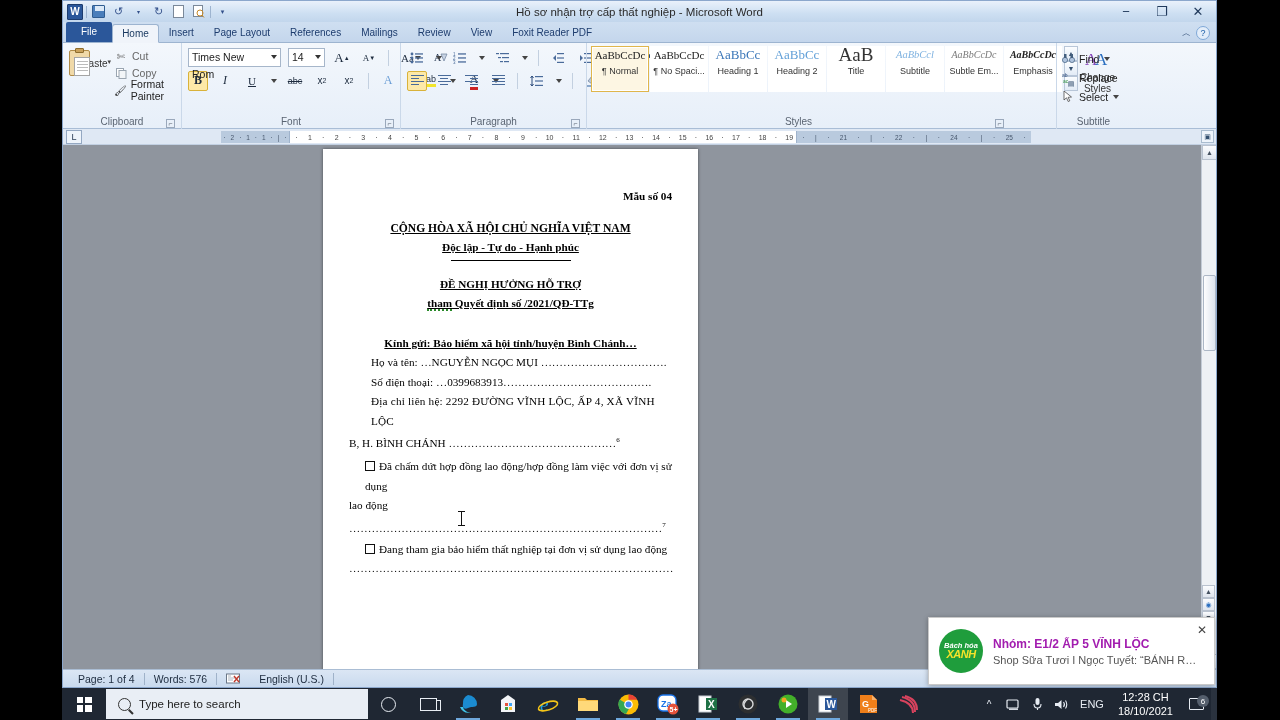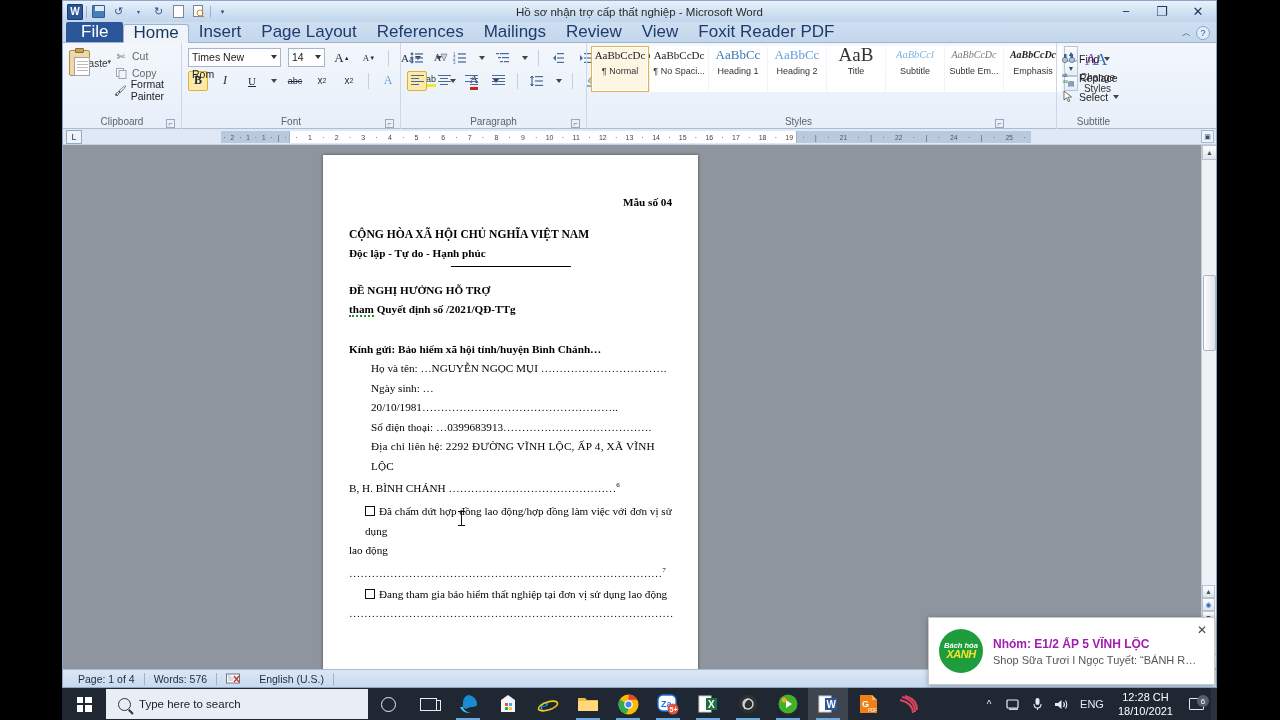--- a/index.html
+++ b/index.html
@@ -47,21 +47,21 @@
         font-size: 13px; color: #213a5c; }
   .wc.close { background: transparent; }
 
   
   .tabstrip {
     height: 21px; display: flex; align-items: flex-end;
     background: linear-gradient(#cfdff1, #c4d6ec);
     padding-left: 3px; border-bottom: 1px solid #9db4d0;
   }
   .tab {
-    font-size: 17px; color: #1d3c6e; padding: 2px 9px 3px 9px; height: 19px;
+    font-size: 10px; color: #1d3c6e; padding: 2px 9px 3px 9px; height: 19px;
     display: flex; align-items: center; border: 1px solid transparent;
   }
   .tab.file { background: #2b579a; color: #fff; padding: 2px 14px 3px 14px; height: 20px;
               border-radius: 2px 2px 0 0; }
   .tab.active {
     background: #f0f4fa; border: 1px solid #9db4d0; border-bottom: 1px solid #f0f4fa;
     border-radius: 3px 3px 0 0; margin-bottom: -1px; color: #17375e;
   }
 
   
@@ -160,27 +160,27 @@
      font-size: 9px; display: flex; align-items: center; justify-content: center; color: #2a3d57; }
   .ruler { position: absolute; left: 158px; top: 2px; height: 12px; width: 810px; display: flex; }
   .r-margin { background: #b9cade; height: 12px; }
   .r-page { background: #fff; height: 12px; border-left: 1px solid #9fb3cc; border-right: 1px solid #9fb3cc;
             font-size: 7px; color: #3b4a5e; display: flex; align-items: center; letter-spacing: 0; }
   .rtick { flex: 1; text-align: center; font-size: 7px; color: #444; }
 
   
   .docarea { flex: 1; background: #8f959e; position: relative; overflow: hidden; display: flex; }
   .page {
-    position: absolute; left: 260px; top: 10px; width: 375px; height: 545px;
+    position: absolute; left: 260px; top: 4px; width: 375px; height: 545px;
     background: #fff; box-shadow: 0 0 3px rgba(0,0,0,.5);
     font-family: "Liberation Serif", serif; color: #000;
     padding: 38px 26px 0 26px; font-size: 11.2px; line-height: 19.5px;
   }
   .doc-r { text-align: right; font-weight: bold; }
-  .doc-c { text-align: left; }
+  .doc-c { text-align: center; text-decoration: underline; }
   .b { font-weight: bold; }
   .squiggle { border-bottom: 2px dotted #2a8a2a; }
   .hline { width: 120px; height: 1px; background: #000; margin: 2px auto 0 auto; }
   .ckbox { display: inline-block; width: 10px; height: 10px; border: 1.2px solid #111;
            vertical-align: -1px; margin-right: 4px; background: #fff; }
   sup { font-size: 7px; vertical-align: super; }
   .caret-ibeam { position: absolute; left: 398px; top: 366px; width: 1px; height: 15px; background: #111; }
   .caret-ibeam::before, .caret-ibeam::after {
      content:""; position:absolute; left:-3px; width:7px; height:1px; background:#111; }
   .caret-ibeam::before { top: 0; }
@@ -765,23 +765,20 @@
           <span class="squiggle">tham</span><span> Quyết định số      /2021/QĐ-TTg</span>
         </div>
         <div style="height:20px;"></div>
         <div class="doc-c b">Kính gửi: Bảo hiểm xã hội tỉnh/huyện Bình Chánh…</div>
 
         <div style="padding-left:22px;">
           <div>
             <span>Họ và tên: </span><span>…NGUYỄN NGỌC MỤI</span><span> …………………………….</span>
           </div>
           <div>
-            <span>Ngày sinh: </span><span>…20/10/1981</span><span>……………………………………………..</span>
-          </div>
-          <div>
             <span>Số điện thoại: </span><span>…0399683913</span><span>………………………………….</span>
           </div>
           <div style="letter-spacing:.2px;">
             <span>Địa chỉ liên hệ: </span><span>2292 ĐƯỜNG VĨNH LỘC, ẤP 4, XÃ VĨNH LỘC</span>
           </div>
         </div>
         <div>
           <span>B, H. BÌNH CHÁNH ………………………………………</span><sup>6</sup>
         </div>
 

